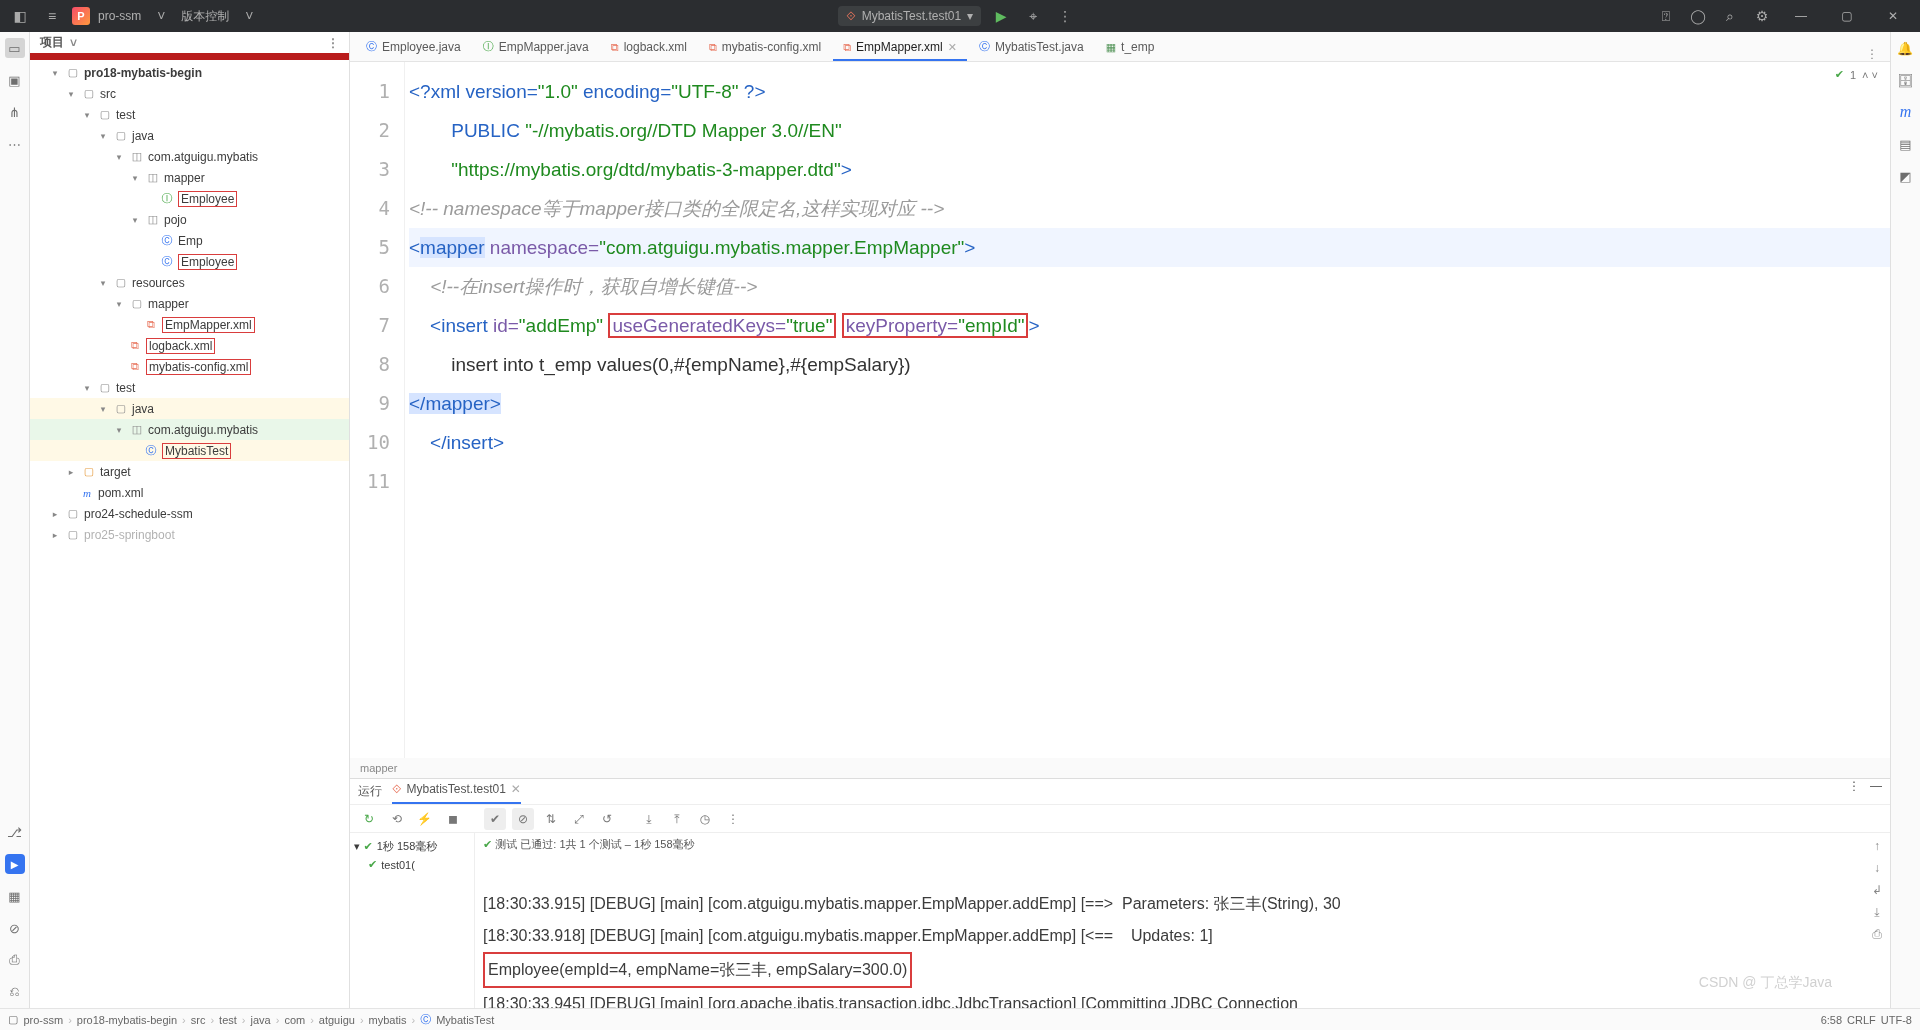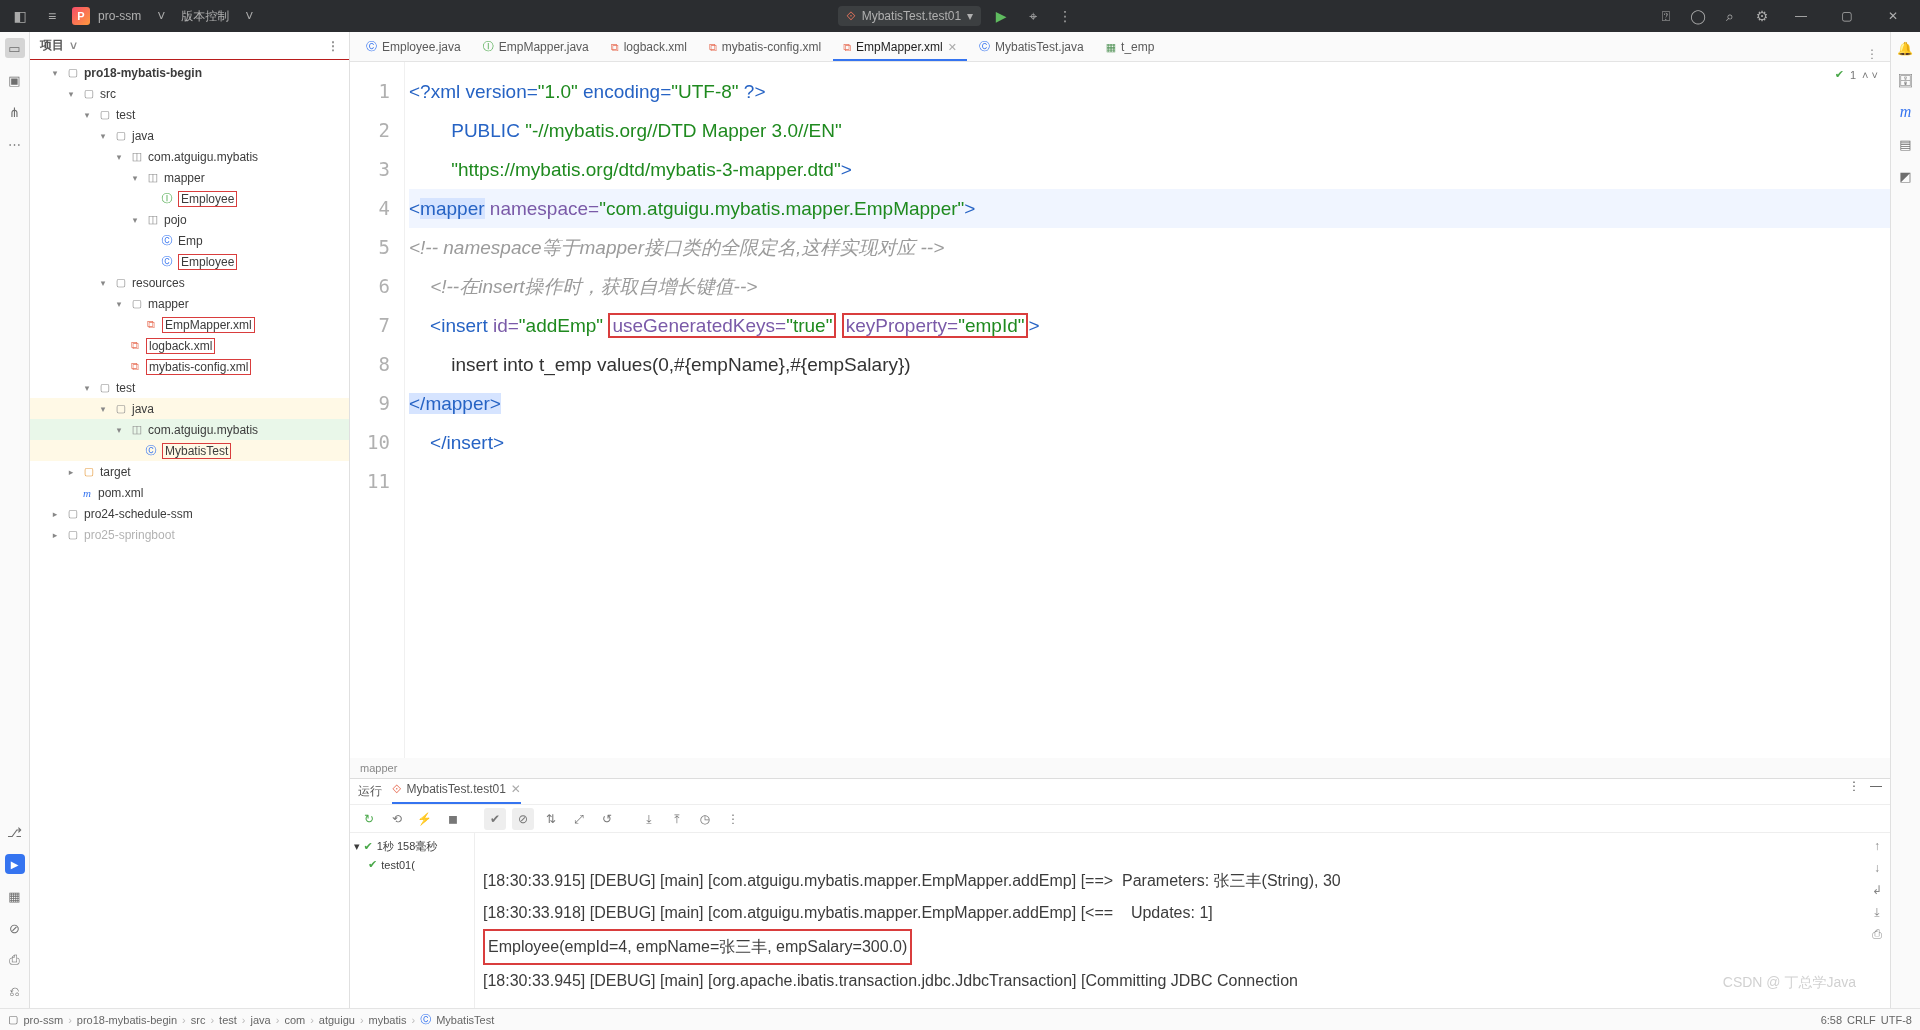--- a/index.html
+++ b/index.html
@@ -23,21 +23,21 @@
 
     
     .left-strip, .right-strip { width: 30px; background: #fafafa; display: flex; flex-direction: column; align-items: center; padding-top: 6px; gap: 12px; border-right: 1px solid #e0e0e0; }
     .right-strip { border-left: 1px solid #e0e0e0; border-right: none; }
     .strip-icn { width:20px;height:20px;display:flex;align-items:center;justify-content:center;color:#6e6e6e;font-size:13px;border-radius:3px; }
     .strip-icn.sel { background:#d5d5d5; }
     .right-strip .m-icon { font-style: italic; font-family: serif; color:#3574f0; font-size:16px; }
 
     
     .project-panel { width: 320px; border-right: 1px solid #e0e0e0; display: flex; flex-direction: column; background: #fff; }
-    .project-head { height: 28px; display:flex;align-items:center;padding:0 10px;gap:6px;font-weight:600;color:#555;border-bottom:1px solid #b91c1c;}
+    .project-head { height: 28px; display:flex;align-items:center;padding:0 10px;gap:6px;font-weight:600;color:#555;border-bottom:7px solid #b91c1c;}
     .project-head .spacer{flex:1;}
     .tree { flex:1; overflow:auto; padding-top:2px; }
     .tree-row { display:flex;align-items:center;height:21px;gap:4px;white-space:nowrap; padding-right:6px;}
     .tree-row.hl-y { background:#fff9e6; }
     .tree-row.hl-g { background:#e9f7e9; }
     .tw { width:14px;text-align:center;color:#888;font-size:9px; }
     .fic { width:14px;text-align:center;font-size:11px; }
     .folder { color:#8a8a8a; }
     .pkg { color:#8a8a8a; }
     .intf { color:#4aa84a; }
@@ -88,21 +88,21 @@
     .rtb.g{color:#4aa84a;}
     .rtb.hl{background:#eee;}
     .run-body { flex:1; display:flex; min-height:0; }
     .test-tree { width:125px; border-right:1px solid #eee; padding:4px; font-size:11px; }
     .test-tree .tt-row{display:flex;align-items:center;gap:4px;padding:2px 0;}
     .test-tree .ok{color:#4aa84a;}
     .console-wrap { flex:1; display:flex;flex-direction:column; min-width:0; position:relative; }
     .console-head { padding:4px 8px; font-size:11px; color:#555; }
     .console { flex:1; padding:0 8px; font-family:Consolas,monospace; font-size:16px; line-height:32px; overflow:hidden; white-space:pre; }
     .console .boxline { border:2px solid #d93d3d; display:inline-block; padding:0 3px; }
-    .watermark { position:absolute; bottom:16px; right:8px; color:rgba(120,120,120,.35); font-size:14px; font-weight:500; }
+    .watermark { position:absolute; bottom:16px; right:32px; color:rgba(120,120,120,.35); font-size:14px; font-weight:500; }
     .console-side { width:26px; display:flex;flex-direction:column;align-items:center;gap:8px;padding-top:6px;color:#888;}
 
     
     .footer-bc { height:22px; border-top:1px solid #e4e4e4; display:flex;align-items:center;padding:0 8px;font-size:11px;color:#666;gap:5px;}
     .footer-bc .sep{color:#bbb;}
     .footer-bc .spacer{flex:1;}
     .play-badge { background:#3574f0;color:#fff;width:20px;height:20px;border-radius:4px;display:flex;align-items:center;justify-content:center;font-size:10px;}
   </style>
 </head>
 <body>
@@ -329,22 +329,22 @@
         </div>
       <span class="dots">⋮</span>
     </div>
 
     <div class="editor">
       <div class="gutter">1<br>2<br>3<br>4<br>5<br>6<br>7<br>8<br>9<br>10<br>11</div>
       <div class="code">
         <div class="row"><span class="kw">&lt;?</span><span class="kw">xml version=</span><span class="str">"1.0"</span><span class="kw"> encoding=</span><span class="str">"UTF-8"</span><span class="kw"> ?&gt;</span></div>
         <div class="row"><span class="kw">        PUBLIC </span><span class="str">"-//mybatis.org//DTD Mapper 3.0//EN"</span></div>
         <div class="row"><span>        </span><span class="str">"https://mybatis.org/dtd/mybatis-3-mapper.dtd"</span><span class="kw">&gt;</span></div>
+        <div class="row"><span class="cmt">&lt;!-- namespace等于mapper接口类的全限定名,这样实现对应 --&gt;</span></div>
         <div class="row hl"><span class="tagc">&lt;</span><span class="tagc sel-bg">mapper</span><span class="attr"> namespace=</span><span class="str">"com.atguigu.mybatis.mapper.EmpMapper"</span><span class="tagc">&gt;</span></div>
-        <div class="row"><span class="cmt">&lt;!-- namespace等于mapper接口类的全限定名,这样实现对应 --&gt;</span></div>
         <div class="row"><span>    </span><span class="cmt">&lt;!--在insert操作时，获取自增长键值--&gt;</span></div>
         <div class="row"><span class="tagc">    &lt;</span><span class="tagc">insert</span><span class="attr"> id=</span><span class="str">"addEmp"</span><span> </span><span class="boxattr"><span class="attr">useGeneratedKeys=</span><span class="str">"true"</span></span><span> </span><span class="boxattr"><span class="attr">keyProperty=</span><span class="str">"empId"</span></span><span class="tagc">&gt;</span></div>
         <div class="row"><span>        insert into t_emp values(0,#{empName},#{empSalary})</span></div>
         <div class="row"><span class="tagc sel-bg">&lt;/</span><span class="tagc sel-bg">mapper</span><span class="tagc sel-bg">&gt;</span></div>
         <div class="row"><span class="tagc">    &lt;/</span><span class="tagc">insert</span><span class="tagc">&gt;</span></div>
       </div>
       <div class="hint">
         <span class="chk">✔</span>
         <span>1</span>
         <span>˄ ˅</span>
@@ -387,20 +387,21 @@
               <span>▾</span>
               <span class="ok">✔</span>
               <span>1秒 158毫秒</span>
             </div>
           <div class="tt-row" style="padding-left:14px">
               <span class="ok">✔</span>
               <span>test01(</span>
             </div>
         </div>
         <div class="console-wrap">
+          <div class="console-head"><span style="color:#4aa84a">✔</span> <span>测试 已通过: 1共 1 个测试 – 1秒 158毫秒</span></div>
           <div class="console">
 <span>[18:30:33.915] [DEBUG] [main] [com.atguigu.mybatis.mapper.EmpMapper.addEmp] [==&gt;  Parameters: 张三丰(String), 30</span>
 <span>[18:30:33.918] [DEBUG] [main] [com.atguigu.mybatis.mapper.EmpMapper.addEmp] [&lt;==    Updates: 1]</span>
 <span class="boxline">Employee(empId=4, empName=张三丰, empSalary=300.0)</span>
 <span>[18:30:33.945] [DEBUG] [main] [org.apache.ibatis.transaction.jdbc.JdbcTransaction] [Committing JDBC Connection</span>
           </div>
           <div class="watermark">CSDN @ 丁总学Java</div>
         </div>
         <div class="console-side">
           <span>↑</span>

